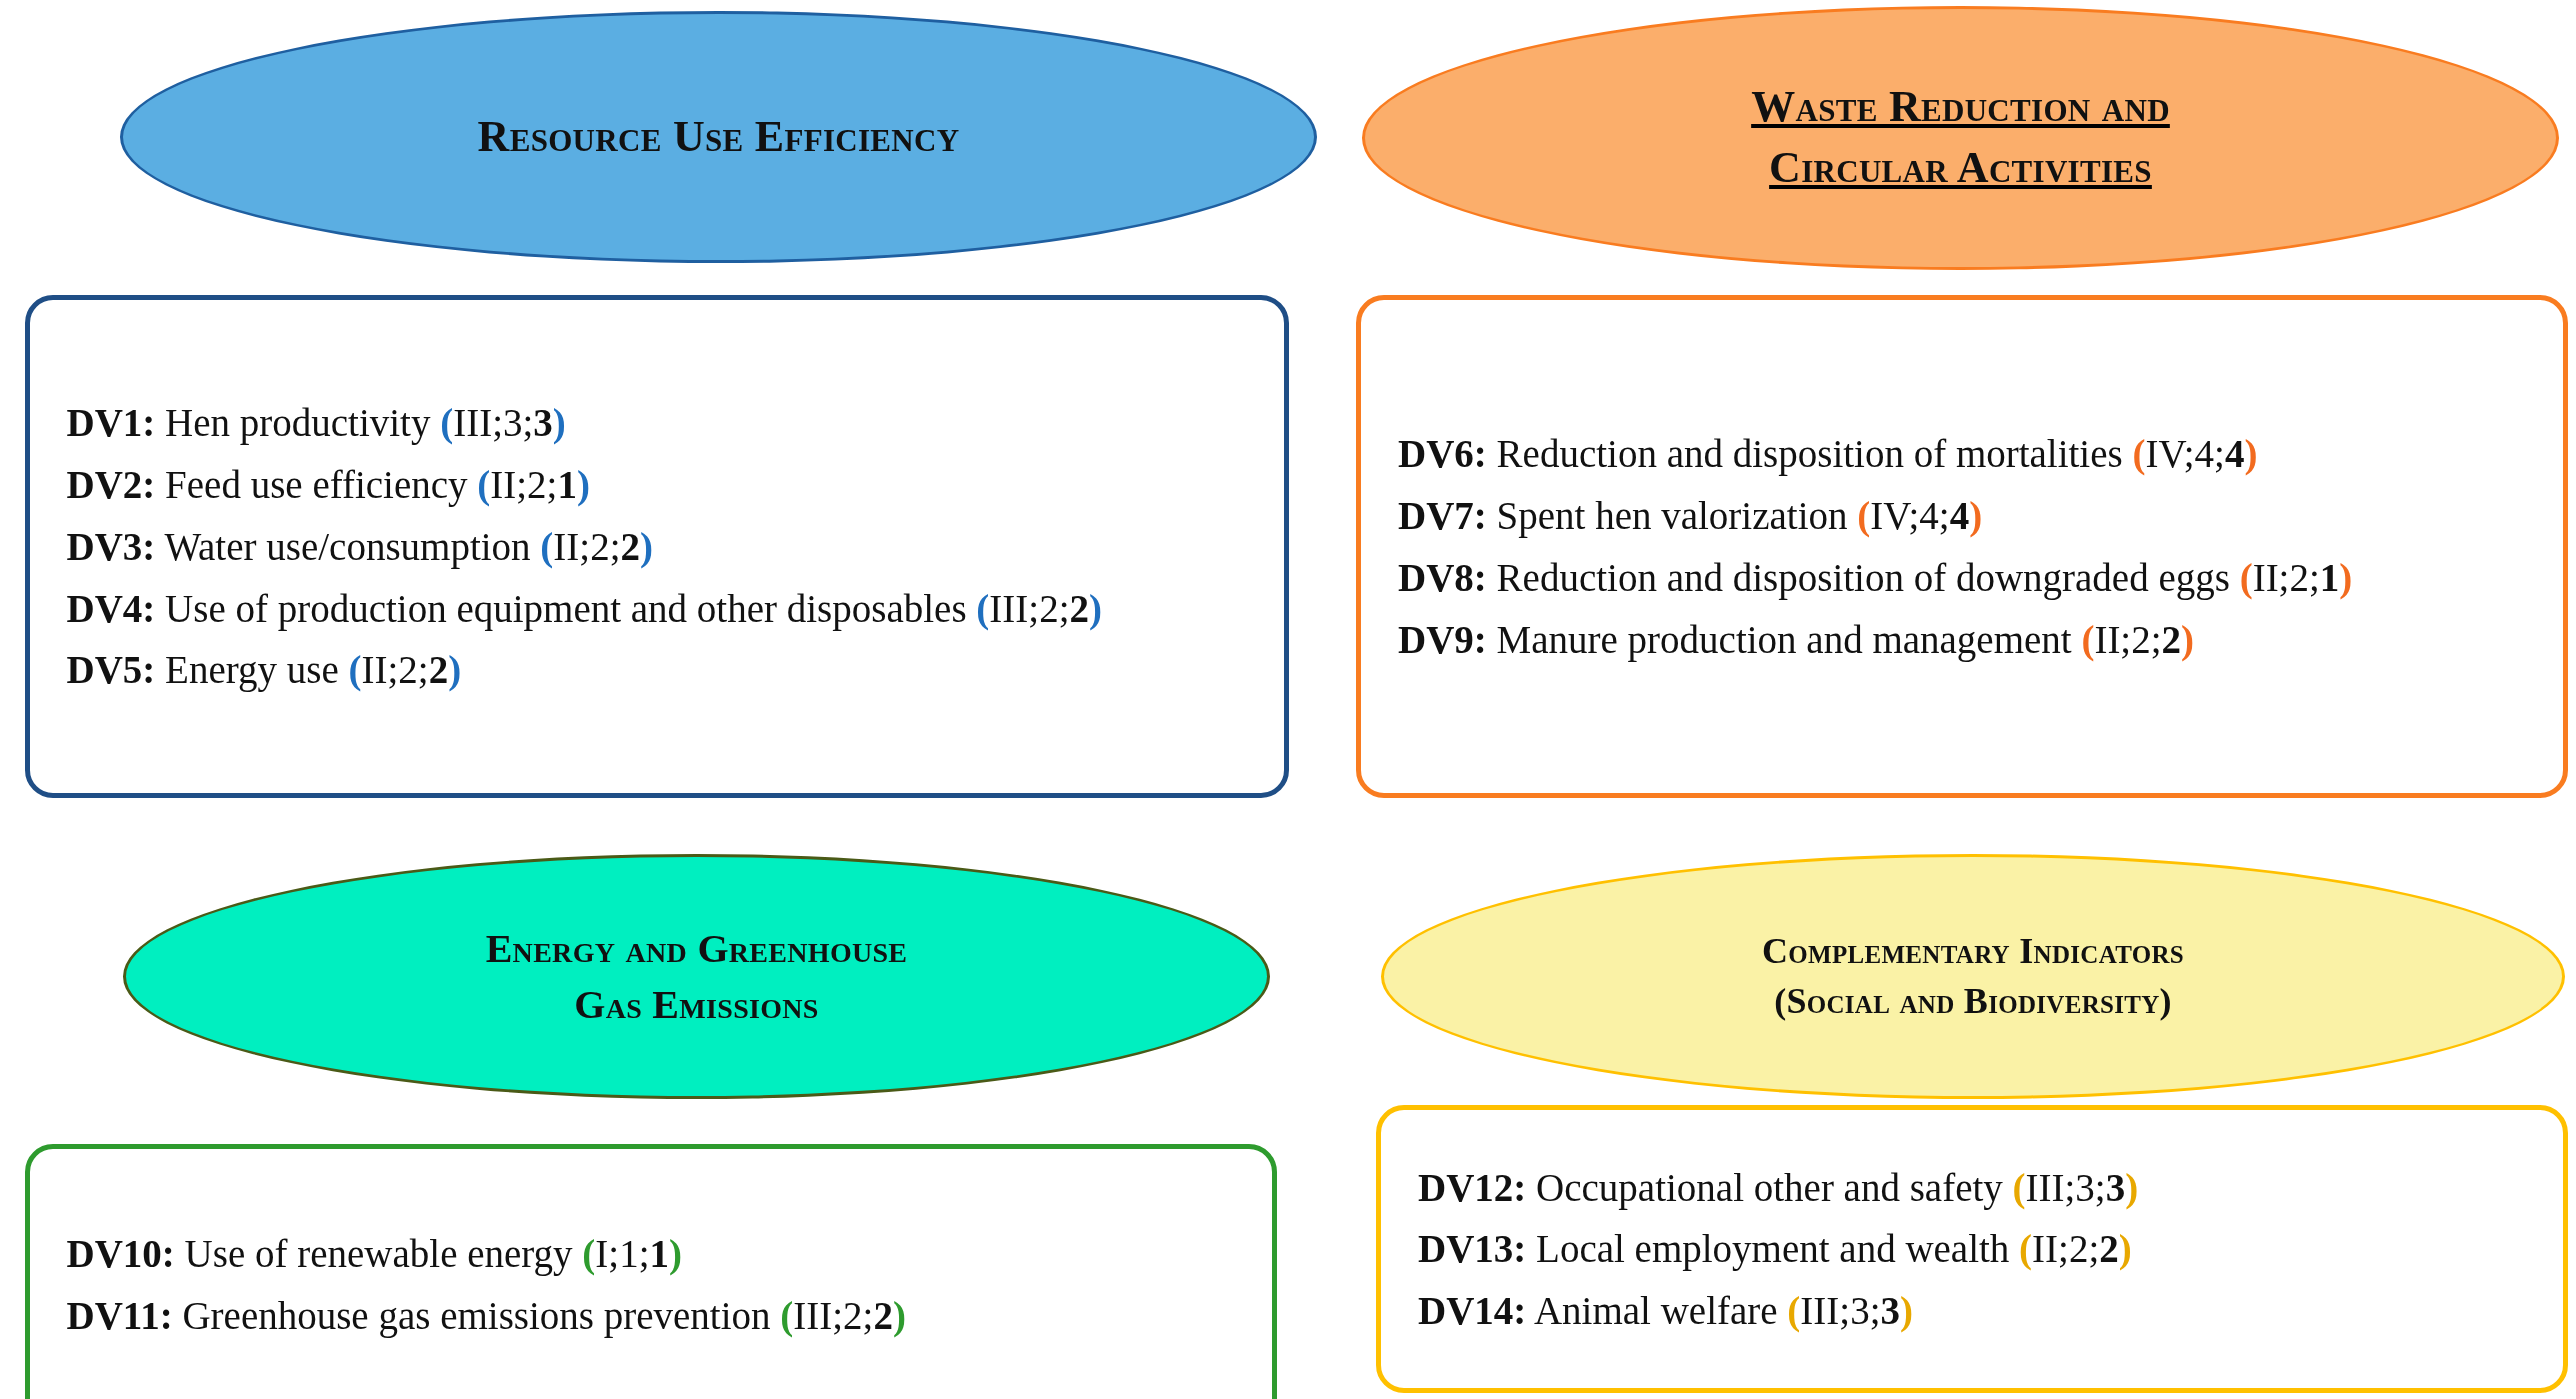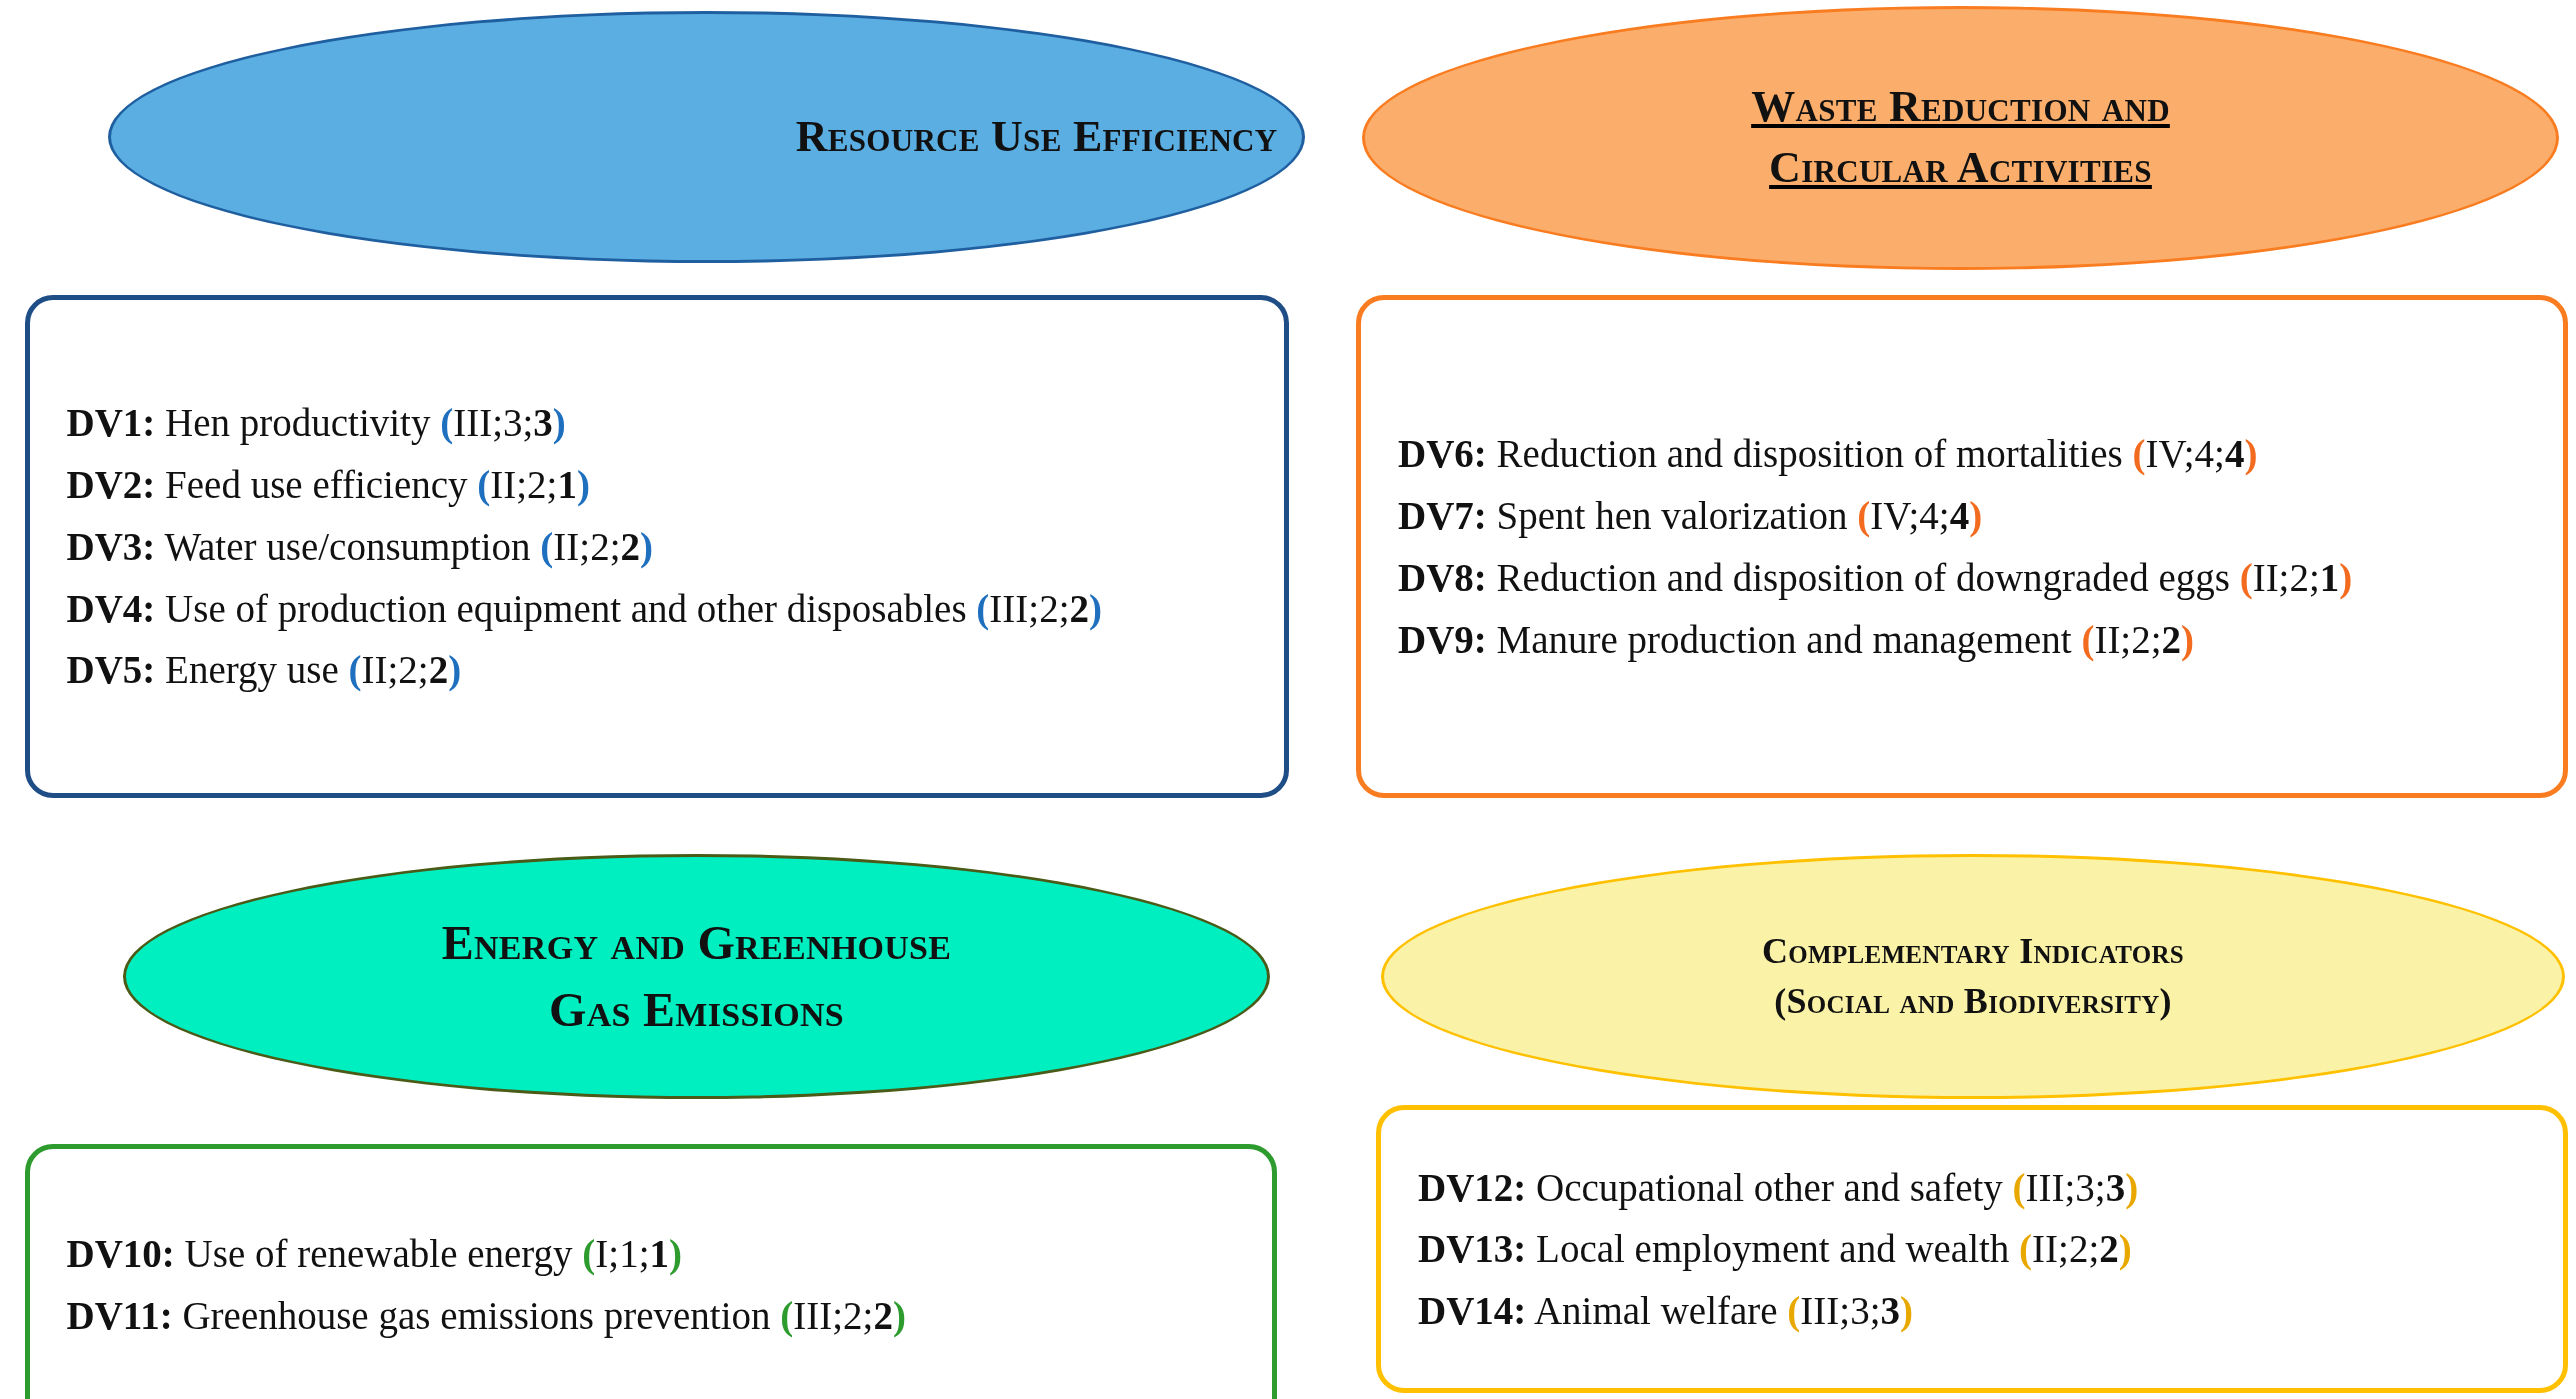--- a/index.html
+++ b/index.html
@@ -67,21 +67,21 @@
   }
   .dv-code {
     font-weight: normal;
   }
   .dv-code .paren { font-weight: bold; }
   .dv-code .last  { font-weight: bold; color: #111111; }
 
   
   .q-blue   .ellipse-title { font-size: 44px; }
   .q-orange .ellipse-title { font-size: 44px; }
-  .q-green  .ellipse-title { font-size: 48px; }
+  .q-green  .ellipse-title { font-size: 40px; }
   .q-yellow .ellipse-title { font-size: 36px; }
 
   #ellipse-blue   { background: #5BAEE2; border: 3.1px solid #1F5FA0; }
   #ellipse-orange { background: #FBAE6B; border: 3.1px solid #F97C20; text-decoration: underline; }
   #ellipse-green  { background: #00EFC0; border: 3.1px solid #4A5A17; }
   #ellipse-yellow { background: #FAF2A6; border: 3.7px solid #FFC000; }
 
   #box-blue   { border: 5.5px solid #1F4E86; }
   #box-orange { border: 5.5px solid #F97C20; }
   #box-green  { border: 5.5px solid #2E9B2E; }
@@ -92,21 +92,21 @@
   #box-green  .dv-code .paren { color: #2E9B2E; }
   #box-yellow .dv-code .paren { color: #E8A800; }
 </style>
 </head>
 <body>
 
 <div class="canvas">
 
   <div class="q-blue">
 
-    <div class="ellipse" id="ellipse-blue" style="left:108px; top:11px; width:1197px; height:252px;justify-content:flex-end;">
+    <div class="ellipse" id="ellipse-blue" style="left:120px; top:11px; width:1197px; height:252px;">
       <div class="ellipse-title">Resource Use Efficiency</div>
     </div>
 
     <div class="box" id="box-blue" style="left:24.5px; top:295px; width:1264px; height:503px;">
       <div class="box-inner">
 
         <p class="dv-line">
           <span class="dv-id">DV1:</span>
           <span>Hen productivity</span>
           <span class="dv-code"><span class="paren">(</span><span>III;3;</span><span class="last">3</span><span class="paren">)</span></span>

